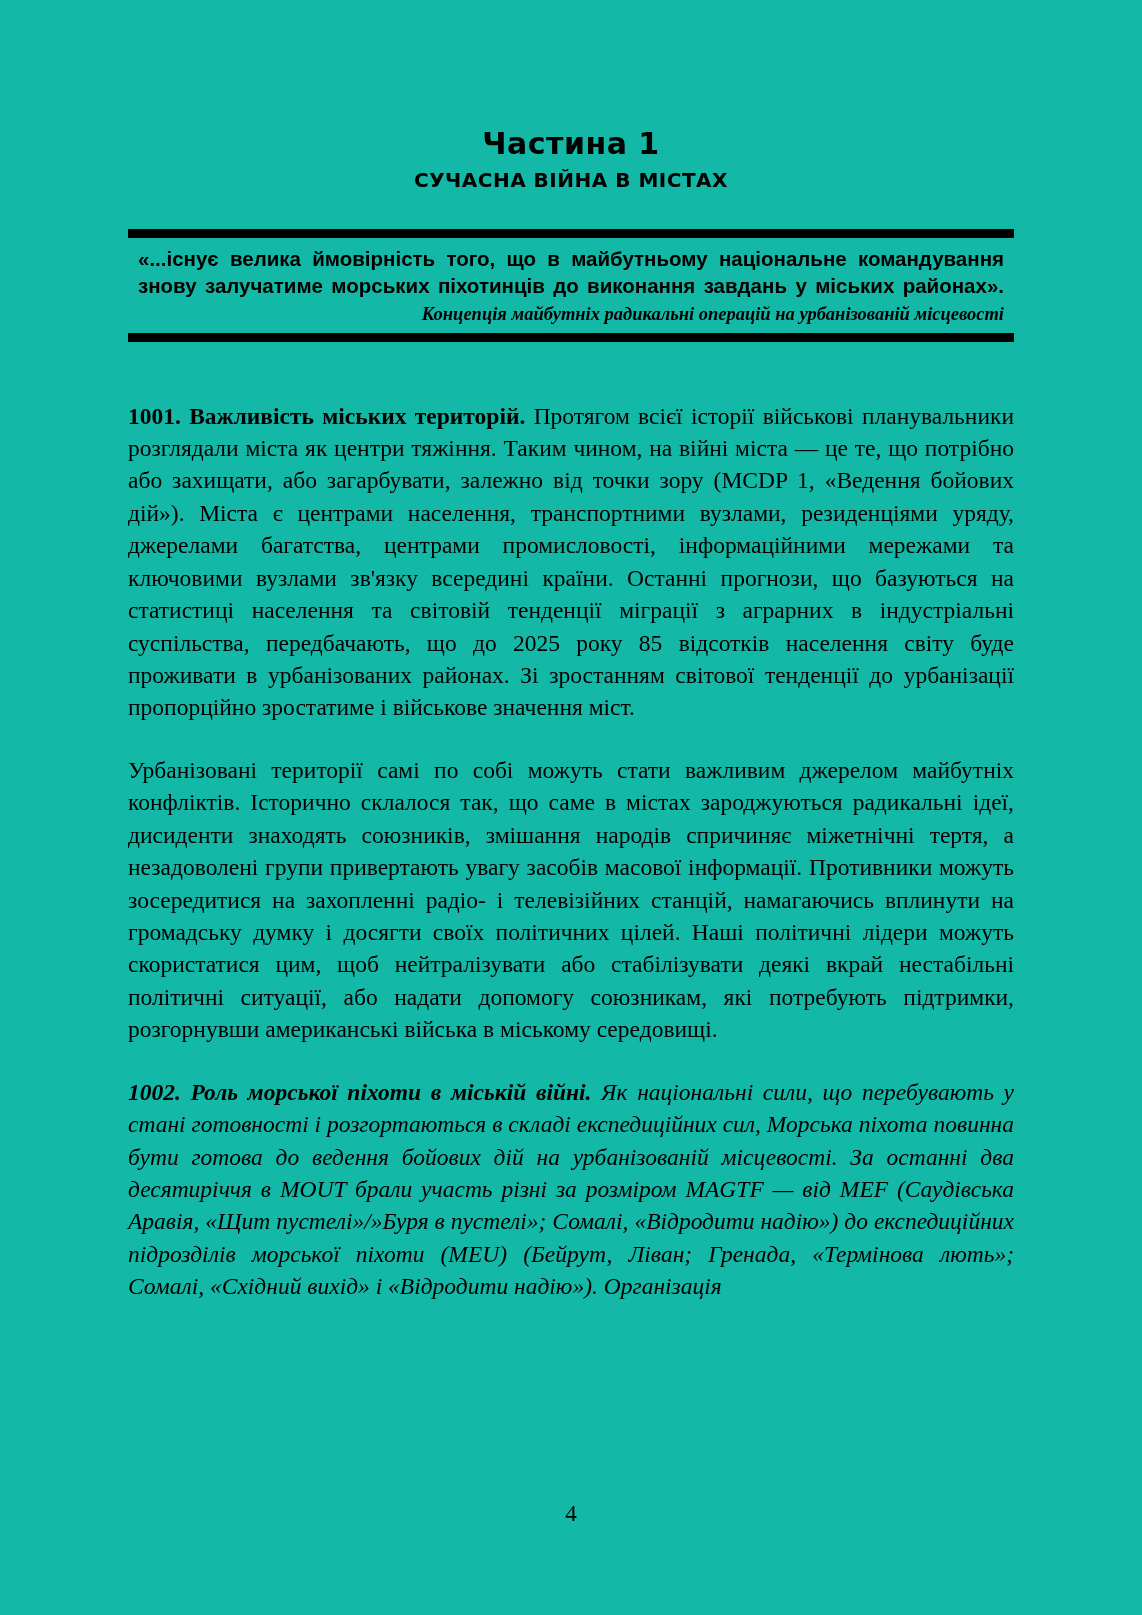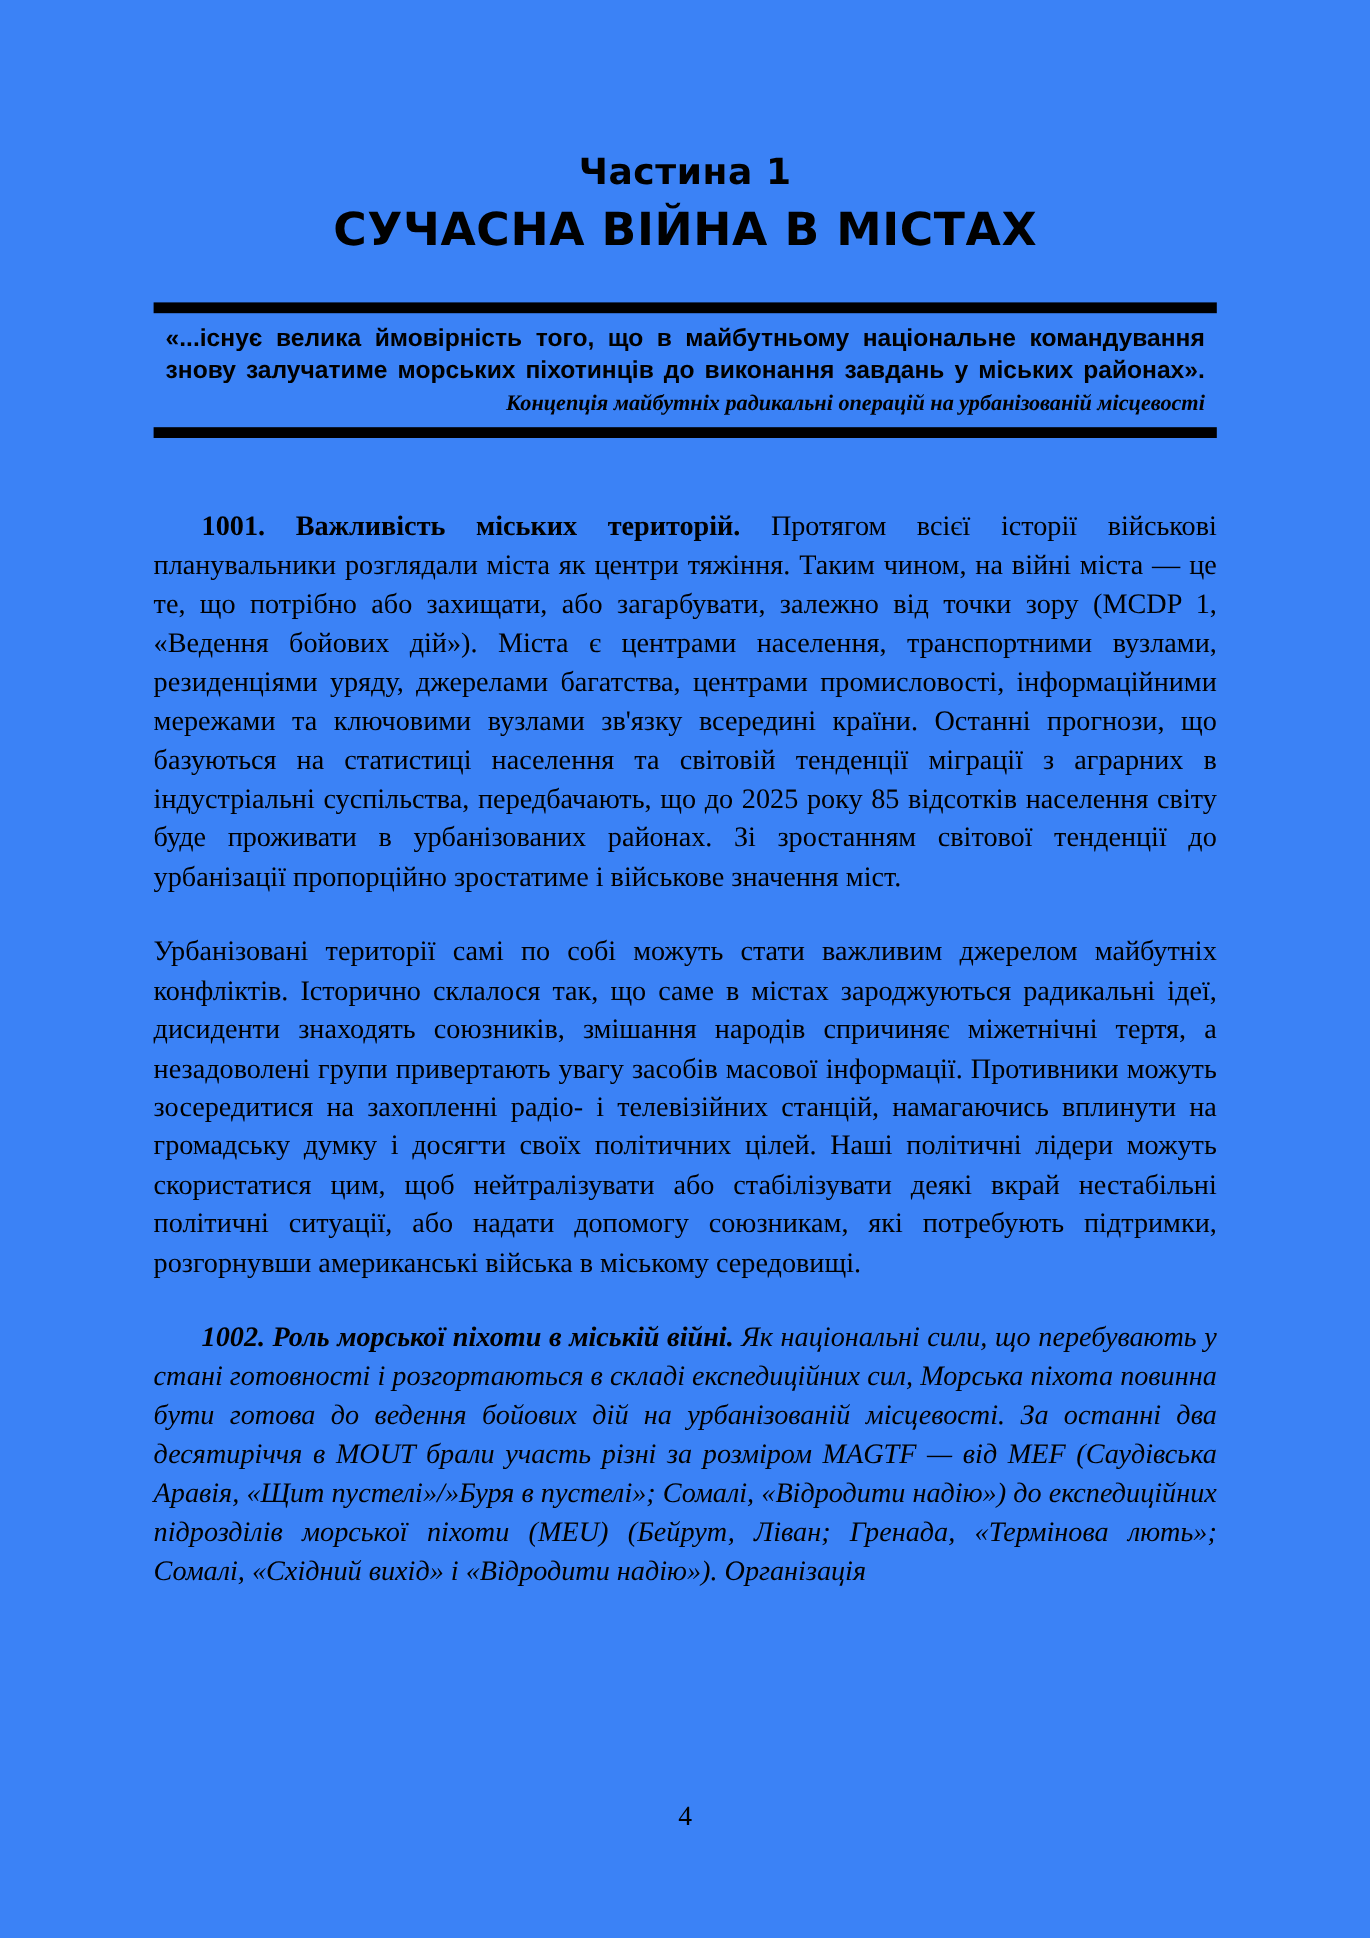--- a/index.html
+++ b/index.html
@@ -4,21 +4,21 @@
 <style>
   html, body {
     margin: 0;
     padding: 0;
     background: #ffffff;
   }
   .page {
     width: 1142px;
     height: 1615px;
     position: relative;
-    background: #3b82f6;
+    background: #14b8a6;
     box-sizing: border-box;
     font-family: "Liberation Serif", serif;
     color: #000000;
     overflow: hidden;
   }
   .content {
     position: absolute;
     left: 128px;
     right: 128px;
     top: 0;
@@ -30,21 +30,21 @@
     font-family: "DejaVu Sans", sans-serif;
     font-weight: bold;
     letter-spacing: 0.5px;
   }
   .part-title .line1 {
     font-size: 30px;
     margin-top: 125px;
     line-height: 1.25;
   }
   .part-title .line2 {
-    font-size: 38px;
+    font-size: 20px;
     line-height: 1.3;
     margin-top: 4px;
   }
 
   
   .epigraph {
     margin-top: 36px;
     border-top: 9px solid #000;
     border-bottom: 9px solid #000;
     padding: 7px 10px 7px 10px;
@@ -75,21 +75,20 @@
   .para {
     font-size: 23.5px;
     line-height: 1.38;
     text-align: justify;
     text-align-last: left;
     margin: 0 0 30px 0;
   }
   .para:last-child { margin-bottom: 0; font-style: italic; }
   .para .lead {
     font-weight: bold;
-    margin-left: 40px;
   }
 
   
   .page-number {
     position: absolute;
     bottom: 88px;
     left: 0;
     right: 0;
     text-align: center;
     font-size: 23px;

